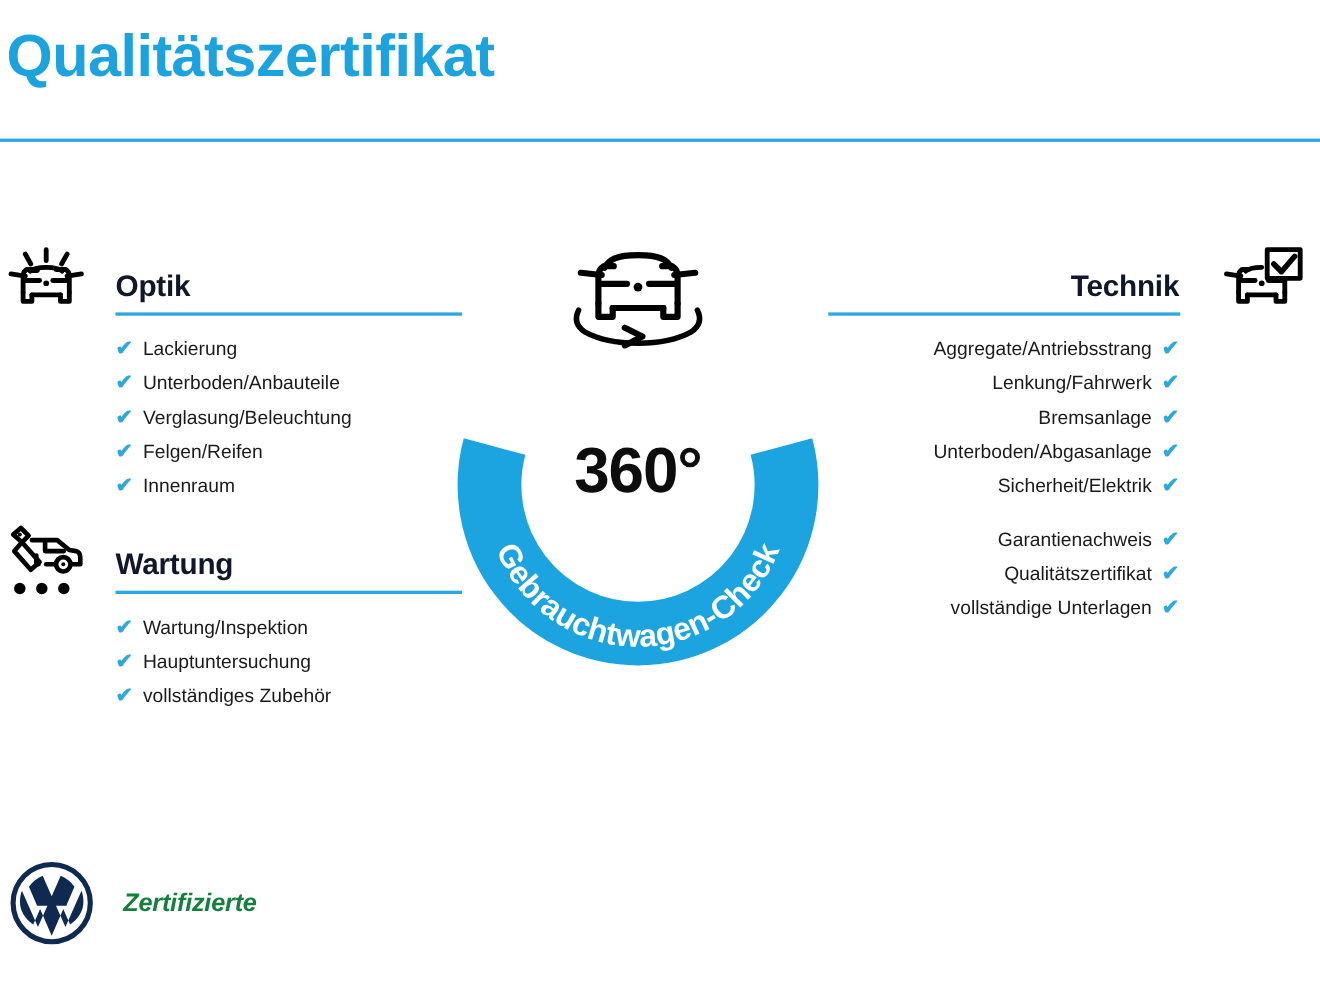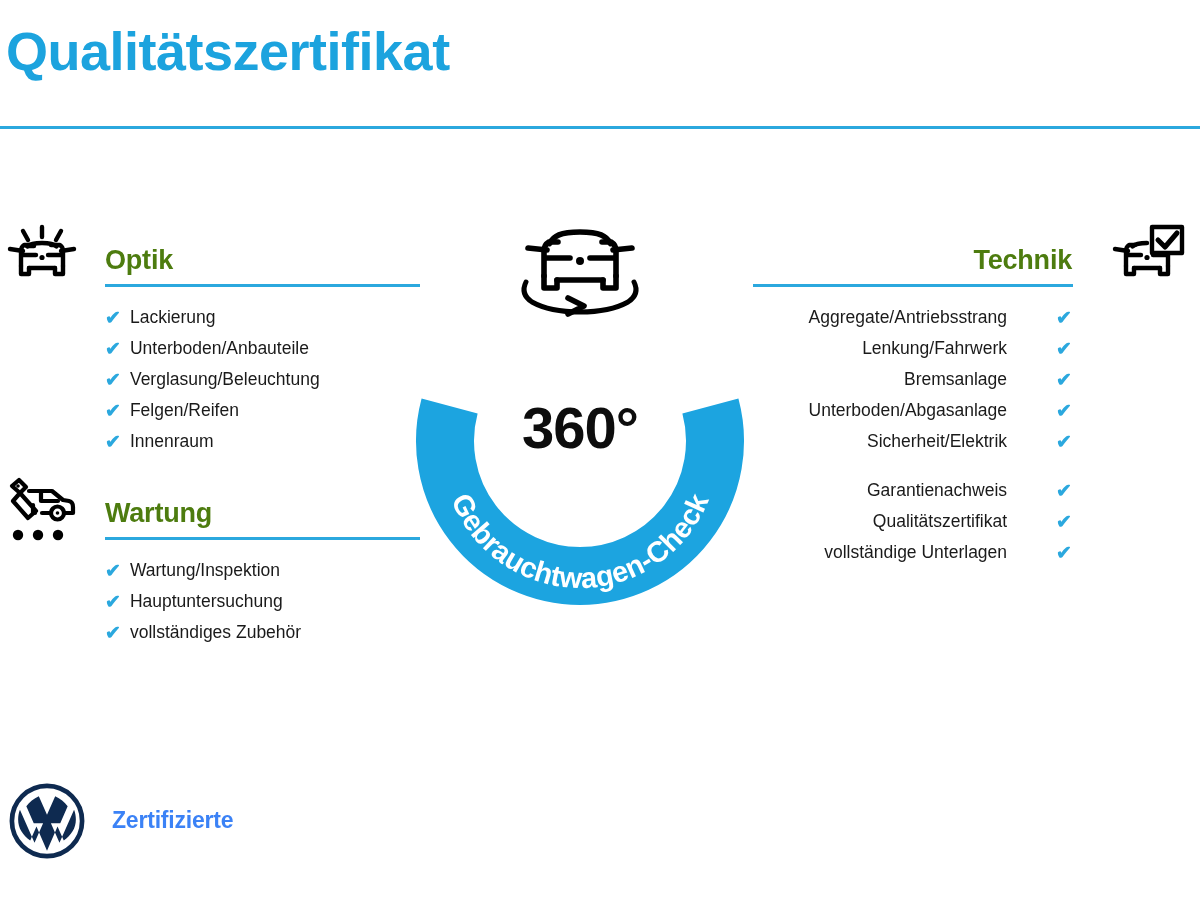--- a/index.html
+++ b/index.html
@@ -53,21 +53,21 @@
   
   .sec-head {
     position: relative;
     height: 80px;
   }
   .sec-title {
     position: absolute;
     bottom: 26px;
     font-size: 27px;
     font-weight: bold;
-    color: #4d7c0f;
+    color: #0f172a;
     letter-spacing: -0.2px;
     white-space: nowrap;
   }
   .col-left .sec-title  { left: 105px; }
   .col-right .sec-title { right: 128px; }
 
   .sec-rule {
     position: absolute;
     bottom: 15px;
     height: 3px;
@@ -96,21 +96,21 @@
     display: flex;
     align-items: center;
     height: 31px;
     font-size: 17.5px;
     color: #1a1a1a;
     white-space: nowrap;
   }
   .col-left .check-list { margin-left: 105px; }
   .col-left .check-list li { justify-content: flex-start; }
   .col-right .check-list { margin-right: 128px; }
-  .col-right .check-list li { justify-content: flex-end; gap: 40px; }
+  .col-right .check-list li { justify-content: flex-end; }
 
   .tick {
     color: #2BA8DE;
     font-size: 19px;
     font-weight: bold;
     line-height: 1;
     display: inline-block;
   }
   .col-left .tick  { margin-right: 9px; }
   .col-right .tick { margin-left: 9px; }
@@ -159,23 +159,24 @@
   }
   .vw-mark {
     width: 78px;
     height: 78px;
     flex: 0 0 78px;
   }
   .vw-text {
     margin-left: 26px;
     font-size: 23px;
     font-weight: bold;
-    color: #3b82f6;
+    color: #15803d;
     line-height: 1.28;
     letter-spacing: -0.2px;
+    font-style: italic;
   }
 </style>
 </head>
 <body>
 
 <div class="page-title">Qualitätszertifikat</div>
 <div class="header-rule"></div>
 
 <div class="col col-left sec-optik">
   <div class="sec-head">

